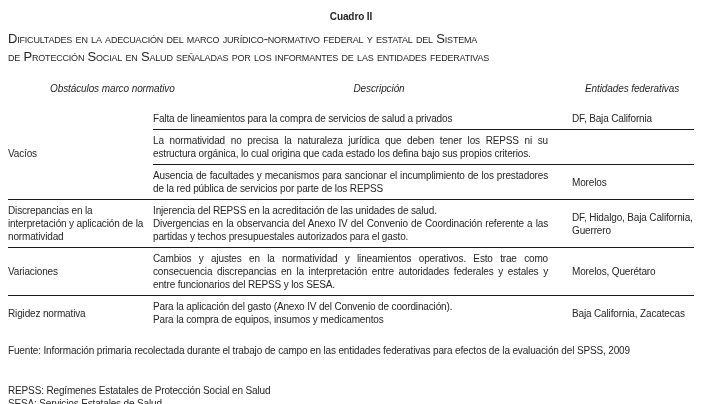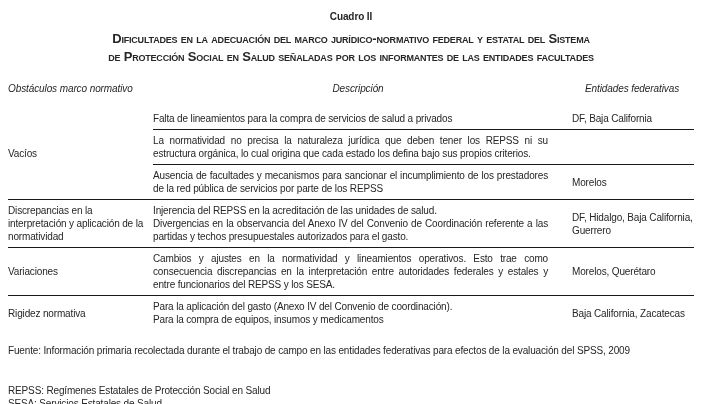--- a/index.html
+++ b/index.html
@@ -11,30 +11,30 @@
     -webkit-font-smoothing:antialiased;
   }
   .page { padding:10px 8px 0 8px; width:702px; }
 
   
   .caption-label {
     text-align:center; font-weight:bold; font-size:10px; line-height:13px;
     letter-spacing:-0.1px;
   }
   .caption-title {
-    margin-top:7px; text-align:center; font-weight:bold;
+    margin-top:7px; font-weight:normal;
     font-variant:small-caps; font-size:13px; line-height:18px;
     letter-spacing:-0.2px;
   }
 
   
   .head-row {
     margin-top:17px;
     display:grid; grid-template-columns:138px 1fr 124px; column-gap:7px;
-    font-style:italic; font-size:10px; line-height:12px; letter-spacing:-0.1px;
+    font-style:italic; font-size:10px; line-height:12px; letter-spacing:-0.1px;margin-left:42px;
   }
   .head-row .h1 { text-align:left; }
   .head-row .h2 { text-align:center; }
   .head-row .h3 { text-align:center; }
 
   
   .tbody { margin-top:13px; font-size:10px; line-height:13px; letter-spacing:-0.15px; }
   .group {
     display:grid; grid-template-columns:138px 1fr; column-gap:7px;
   }
@@ -58,21 +58,21 @@
 </style>
 </head>
 <body>
 
 <div class="page">
 
   <div class="caption-label">Cuadro II</div>
 
   <div class="caption-title">
     <div>Dificultades en la adecuación del marco jurídico-normativo federal y estatal del Sistema</div>
-    <div>de Protección Social en Salud señaladas por los informantes de las entidades facultades</div>
+    <div>de Protección Social en Salud señaladas por los informantes de las entidades federativas</div>
   </div>
 
   <div class="head-row">
     <div class="h1">Obstáculos marco normativo</div>
     <div class="h2">Descripción</div>
     <div class="h3">Entidades federativas</div>
   </div>
 
   <div class="tbody" id="table-body">
   <div class="group">

